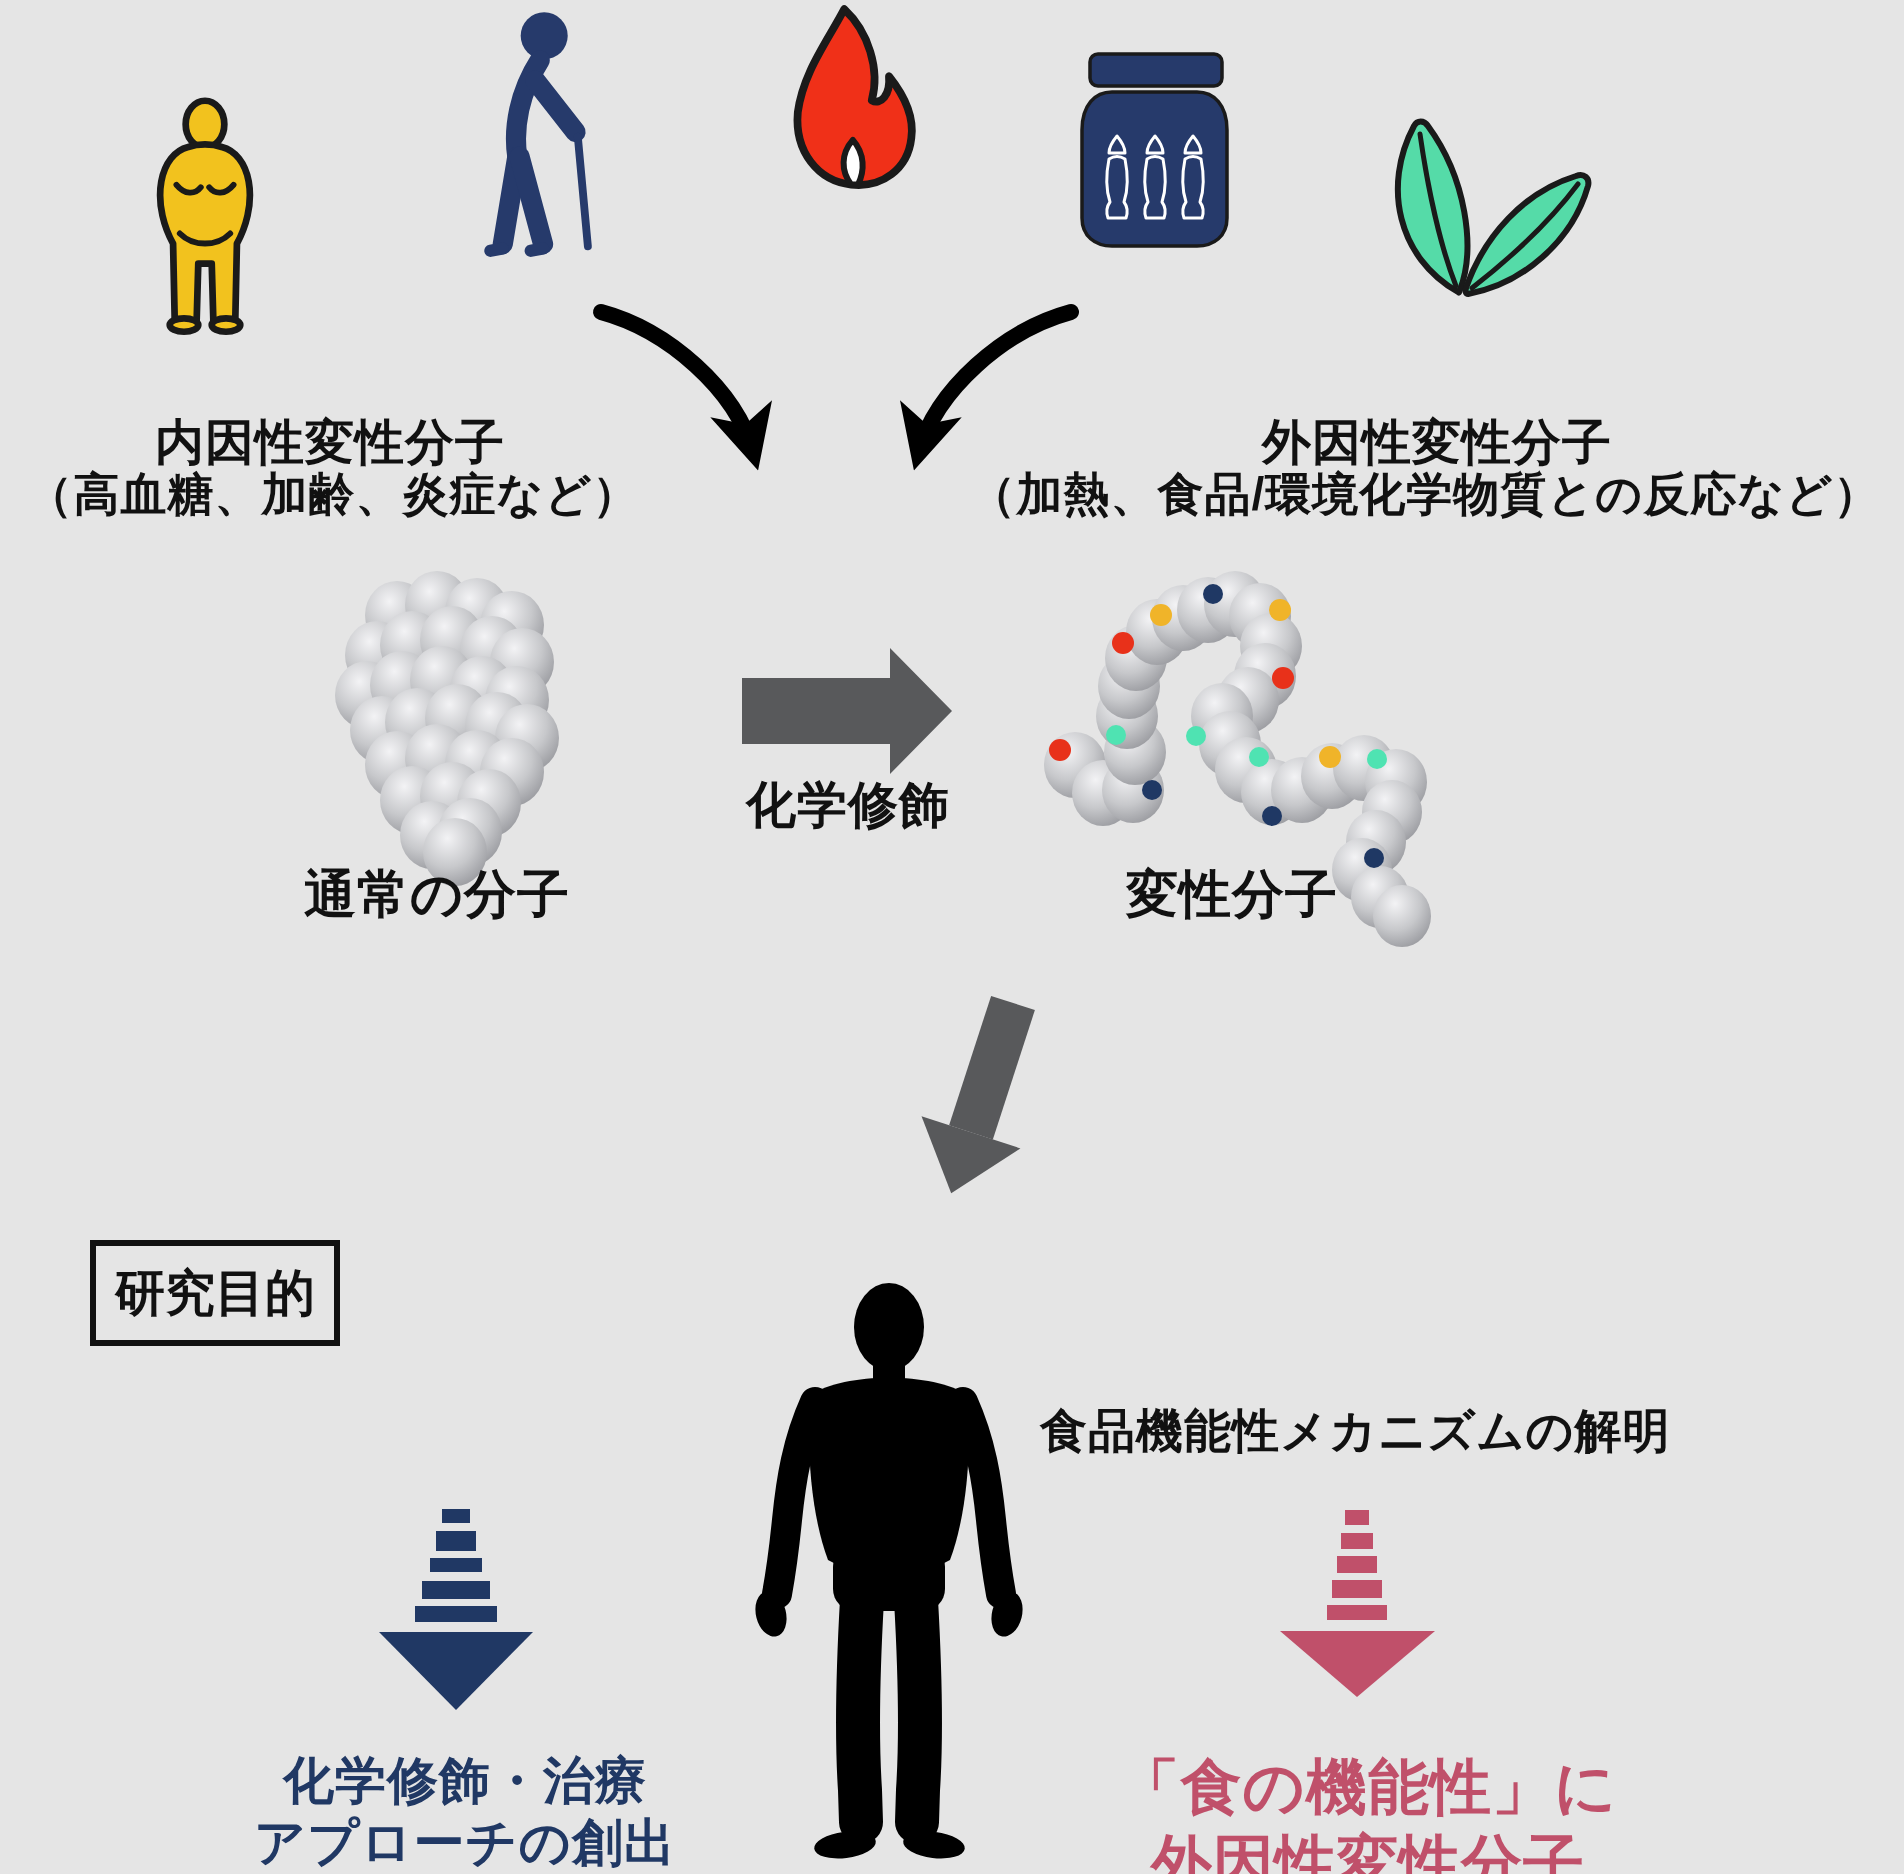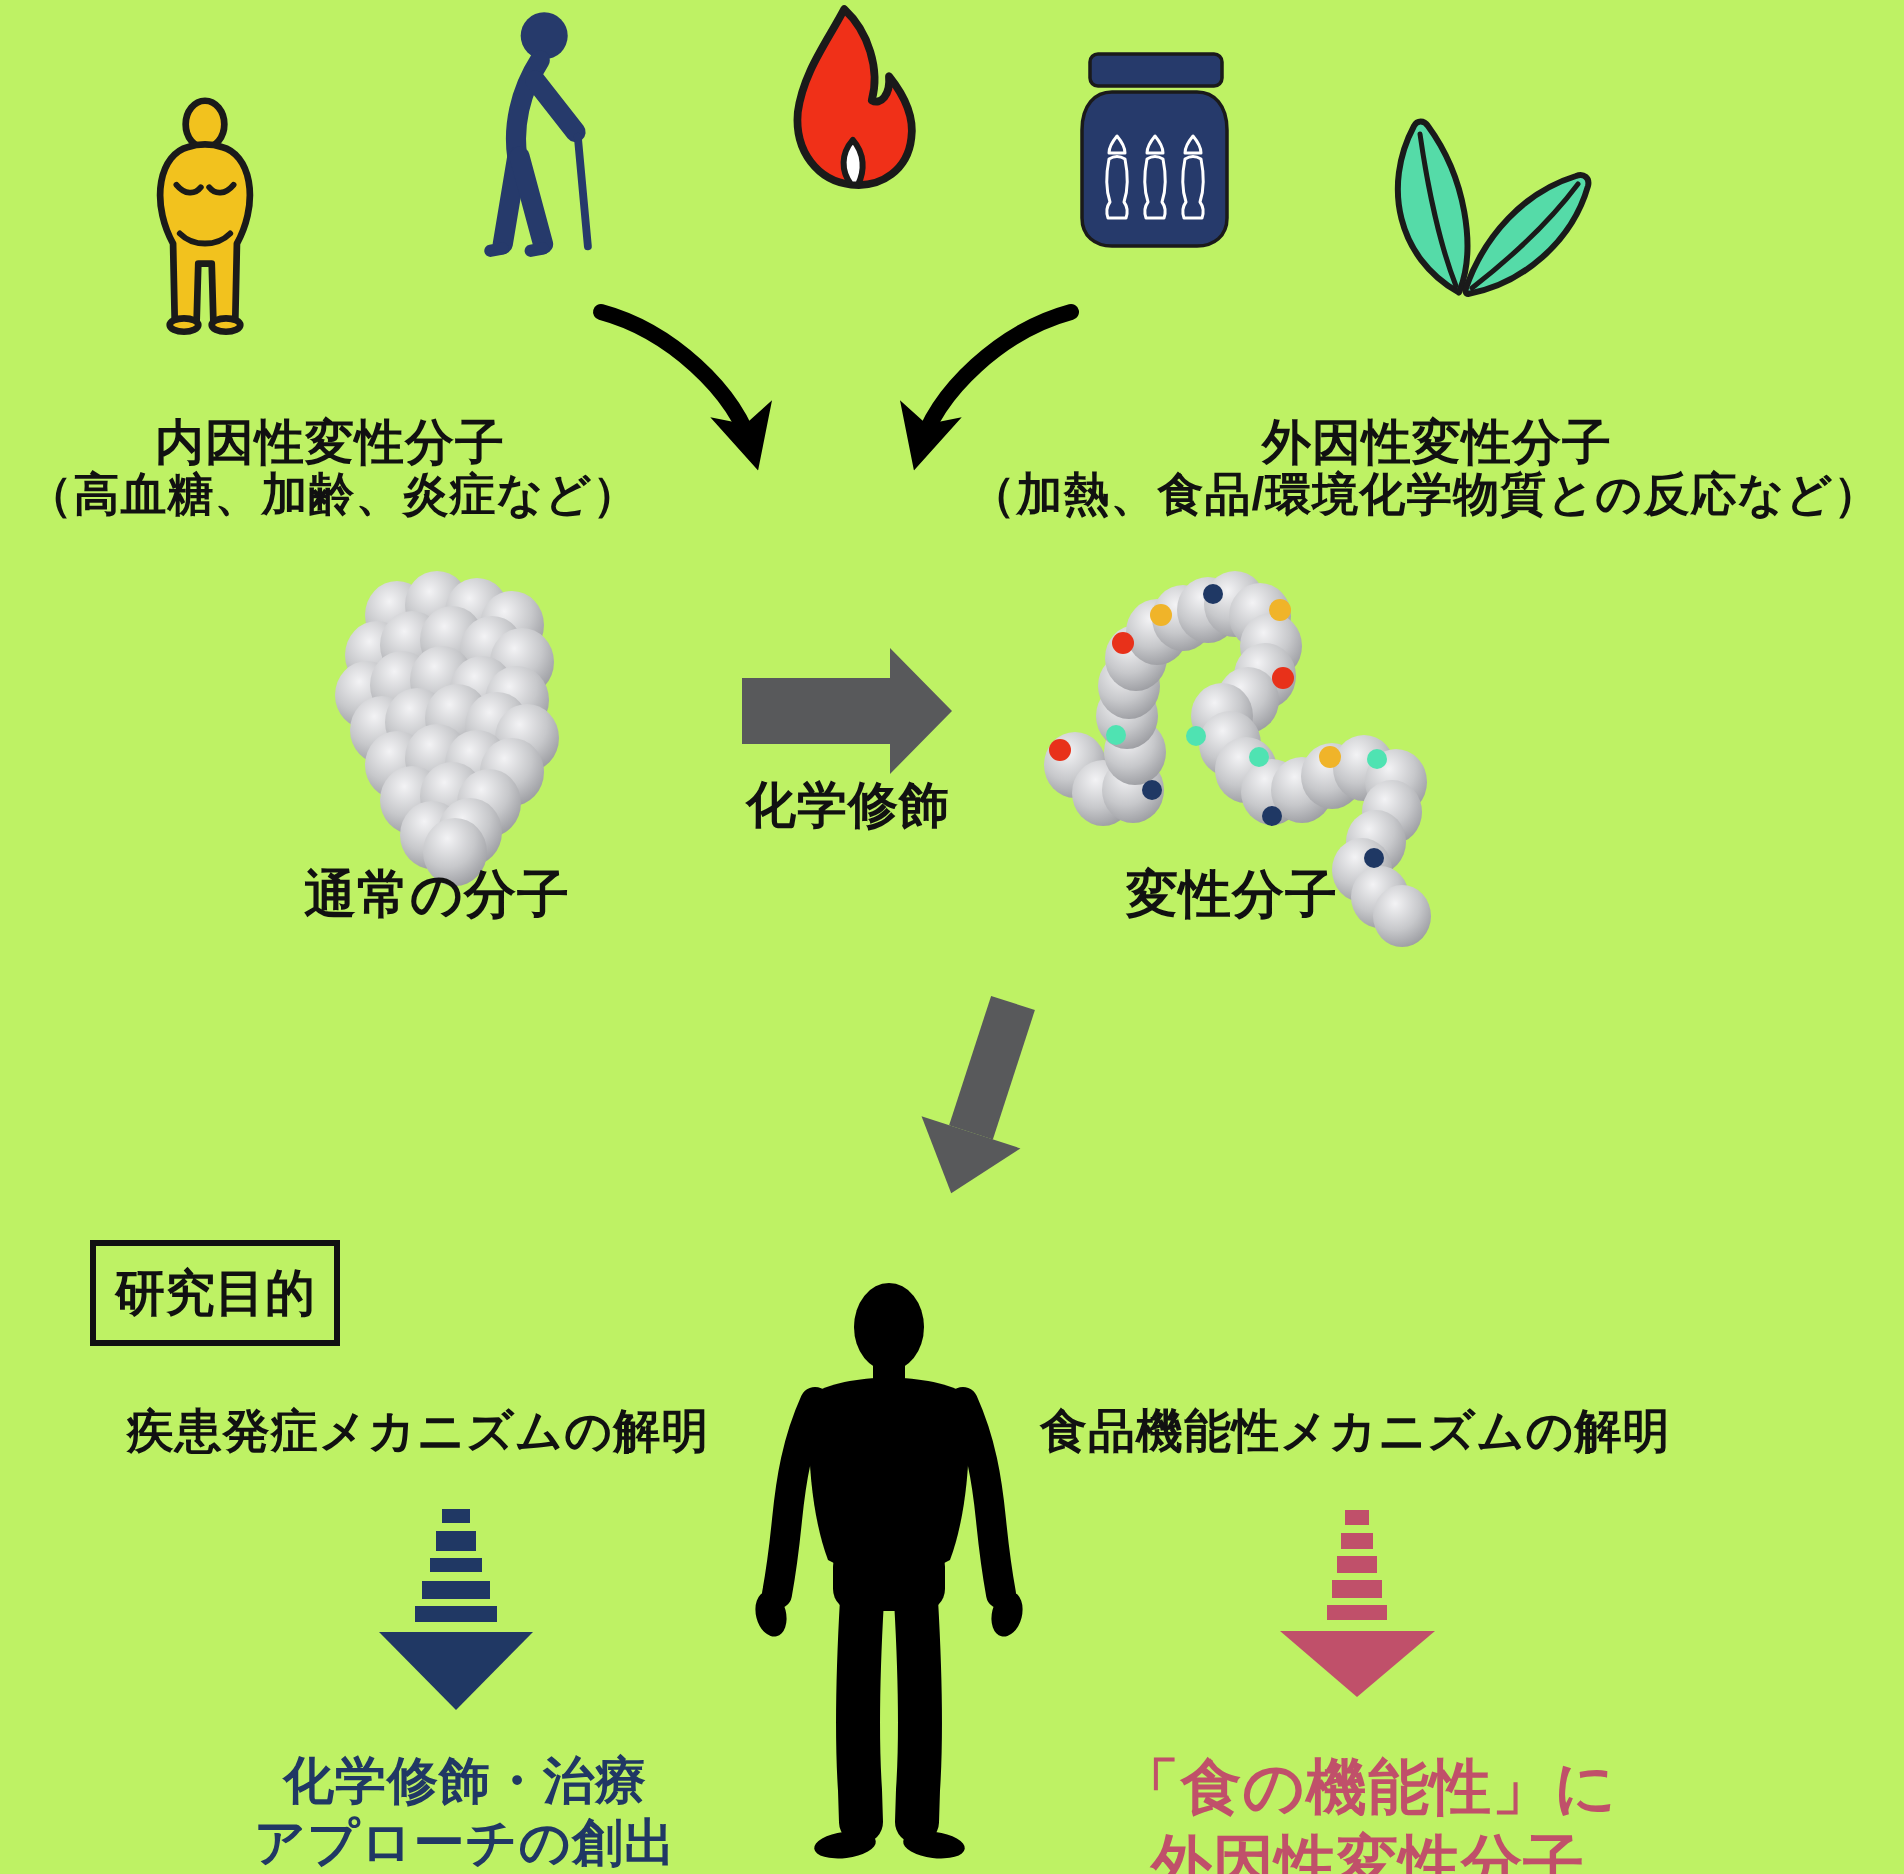--- a/index.html
+++ b/index.html
@@ -1,19 +1,19 @@
 <!DOCTYPE html>
 <html><head>
 <meta charset="utf-8">
 <style>
   html,body{margin:0;padding:0;background:#fff;}
   .canvas{
     position:relative;
     width:1904px;height:1874px;
-    background:#bef264;
+    background:#e5e5e5;
     font-family:"Liberation Sans", sans-serif;
     overflow:hidden;
   }
   .layer{position:absolute;left:0;top:0;width:1904px;height:1874px;}
   .txt{
     position:absolute;
     text-align:center;
     font-weight:800;
     color:#111111;
     white-space:nowrap;
@@ -241,21 +241,20 @@
   <div class="txt t-ext-sub">（加熱、食品/環境化学物質との反応など）</div>
 
   <div class="txt t-chem">化学修飾</div>
   <div class="txt t-normal">通常の分子</div>
   <div class="txt t-denat">変性分子</div>
 
   <div class="purpose-box">
     <span>研究目的</span>
   </div>
 
-  <div class="txt t-left-heading">疾患発症メカニズムの解明</div>
   <div class="txt t-right-heading">食品機能性メカニズムの解明</div>
 
   <div class="txt t-left-outcome">
     <span>化学修飾・治療</span><br>
     <span>アプローチの創出</span>
   </div>
   <div class="txt t-right-outcome">
     <span>「食の機能性」に</span><br>
     <span>外因性変性分子</span>
   </div>

